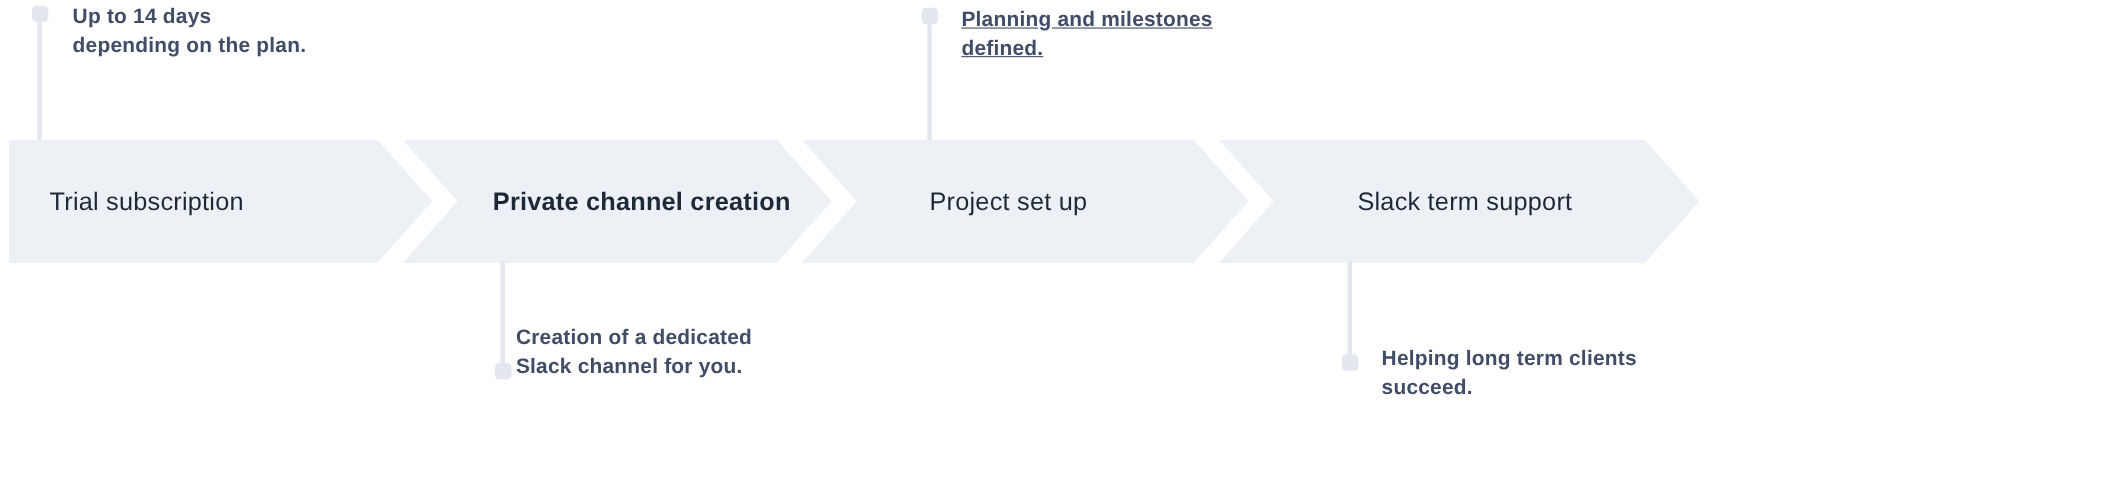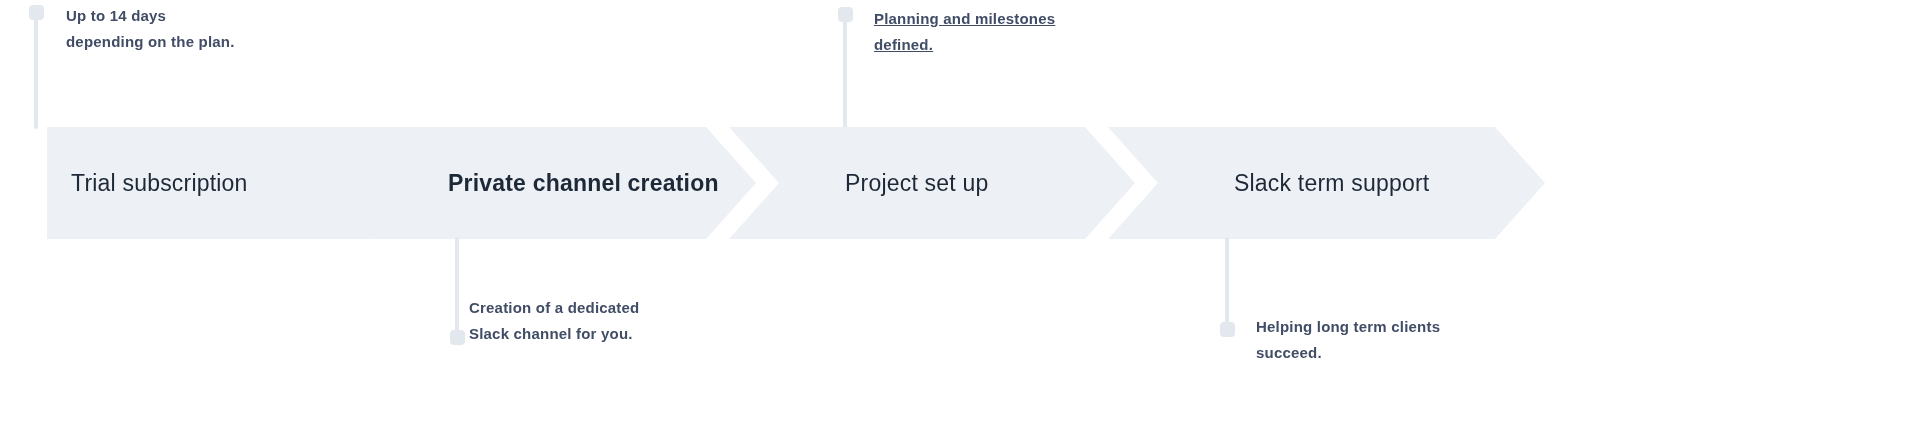--- a/index.html
+++ b/index.html
@@ -32,22 +32,21 @@
   .chevron .label{
     font-size:23px;
     color:var(--label-color);
     letter-spacing:.2px;
     white-space:nowrap;
   }
   
   .chev-1{
     left:8px; width:385px;
     clip-path:polygon(0 0, calc(100% - 50px) 0, 100% 50%, calc(100% - 50px) 100%, 0 100%);
-    padding-left:24px;
-    margin-left:39px;
+    padding-left:37px;
   }
   
   .chev-2{
     left:366px; width:390px;
     clip-path:polygon(0 0, calc(100% - 50px) 0, 100% 50%, calc(100% - 50px) 100%, 0 100%, 50px 50%);
     padding-left:82px;
     font-weight:bold;
   }
   .chev-3{
     left:729px; width:406px;
@@ -79,21 +78,21 @@
   .conn-2{left:455px; top:237px; height:100px;}
   .mark-2{left:450px; top:330px;}
   .conn-3{left:843px; top:18px; height:111px;}
   .mark-3{left:838px; top:7px;}
   .conn-4{left:1225px; top:237px; height:96px;}
   .mark-4{left:1220px; top:322px;}
 
   
   .note{
     position:absolute;
-    font-size:15px;
+    font-size:19px;
     font-weight:700;
     color:var(--note-color);
     line-height:26px;
     letter-spacing:.2px;
     white-space:nowrap;
   }
   .note-1{left:66px; top:3px;}
   .note-2{left:469px; top:295px;}
   .note-3{left:874px; top:6px;text-decoration:underline;}
   .note-4{left:1256px; top:314px;}

